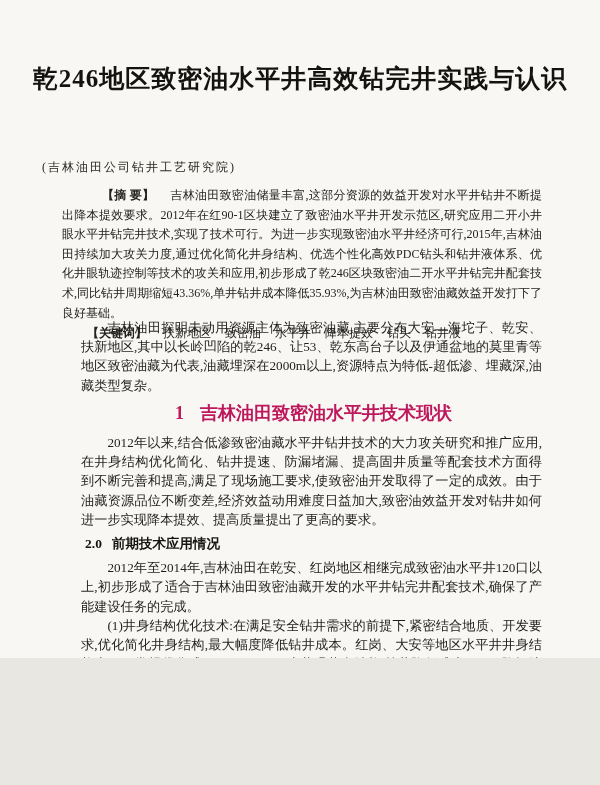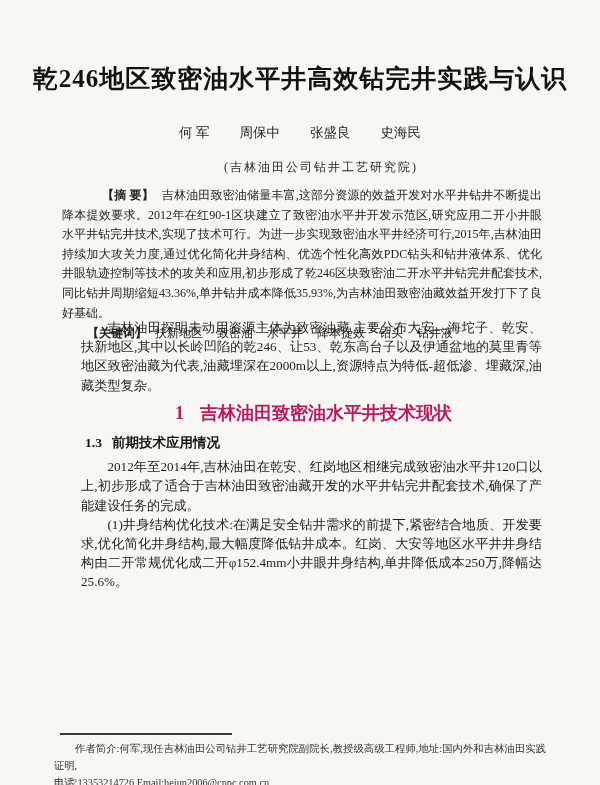--- a/index.html
+++ b/index.html
@@ -4,21 +4,21 @@
 <style>
   * { margin: 0; padding: 0; box-sizing: border-box; }
   html, body { background: #e9e7e2; }
   body {
     font-family: "Liberation Serif", "DejaVu Serif", serif;
     -webkit-font-smoothing: antialiased;
   }
   .page {
     position: relative;
     width: 600px;
-    height: 785px;
+    height: 658px;
     margin: 0 auto;
     background: #f8f7f3;
     color: #1e1d1b;
     overflow: hidden;
   }
   .paper-title {
     position: absolute;
     top: 62px; left: 30px; right: 30px;
     text-align: center;
     font-size: 25px;
@@ -31,36 +31,35 @@
     top: 124px; left: 0; right: 0;
     display: flex;
     justify-content: center;
     gap: 30px;
     font-size: 13.5px;
     color: #26241f;
   }
   .affiliation {
     position: absolute;
     top: 159px; left: 0; right: 0;
-    text-align: center;
     font-size: 12px;
     letter-spacing: 2px;
     color: #2a2823;
     margin-left: 42px;
   }
   .abstract-block {
     position: absolute;
     top: 186px; left: 62px; width: 480px;
     font-size: 12px;
     line-height: 19.6px;
     text-align: justify;
     color: #242220;
   }
   .abstract-para { text-indent: 40px; }
-  .abstract-label, .keywords-label { font-weight: bold; margin-right: 8px; }
+  .abstract-label, .keywords-label { font-weight: bold; margin-right: 16px; }
   .keywords-para { text-indent: 25px; margin-top: 1px; }
   .keyword { margin-right: 14px; }
   .keyword:last-child { margin-right: 0; }
   .main-column {
     position: absolute;
     top: 318px; left: 61px; width: 481px;
     font-size: 13.2px;
     line-height: 19.2px;
     text-align: justify;
     color: #201e1b;
@@ -105,48 +104,43 @@
     color: #8d8a83;
   }
 </style>
 </head>
 <body>
 
 <div class="page">
 
   <h1 class="paper-title">乾246地区致密油水平井高效钻完井实践与认识</h1>
 
-  <div class="authors">
-    <span class="author">何 军</span>
-    <span class="author">周保中</span>
-    <span class="author">张盛良</span>
-    <span class="author">史海民</span>
-  </div>
 
   <div class="affiliation">(吉林油田公司钻井工艺研究院)</div>
 
   <div class="abstract-block">
     <p class="abstract-para">
       <span class="abstract-label">【摘 要】</span><span>吉林油田致密油储量丰富,这部分资源的效益开发对水平井钻井不断提出降本提效要求。2012年在红90-1区块建立了致密油水平井开发示范区,研究应用二开小井眼水平井钻完井技术,实现了技术可行。为进一步实现致密油水平井经济可行,2015年,吉林油田持续加大攻关力度,通过优化简化井身结构、优选个性化高效PDC钻头和钻井液体系、优化井眼轨迹控制等技术的攻关和应用,初步形成了乾246区块致密油二开水平井钻完井配套技术,同比钻井周期缩短43.36%,单井钻井成本降低35.93%,为吉林油田致密油藏效益开发打下了良好基础。</span>
     </p>
     <p class="keywords-para">
       <span class="keywords-label">【关键词】</span><span class="keyword">扶新地区</span><span class="keyword">致密油</span><span class="keyword">水平井</span><span class="keyword">降本提效</span><span class="keyword">钻头</span><span class="keyword">钻井液</span>
     </p>
   </div>
 
   <div class="main-column">
     <p class="body-para">吉林油田探明未动用资源主体为致密油藏,主要分布大安—海坨子、乾安、扶新地区,其中以长岭凹陷的乾246、让53、乾东高台子以及伊通盆地的莫里青等地区致密油藏为代表,油藏埋深在2000m以上,资源特点为特低-超低渗、埋藏深,油藏类型复杂。</p>
 
     <h2 class="section-heading">
       <span class="sec-num">1</span><span>吉林油田致密油水平井技术现状</span>
     </h2>
 
+    <p class="body-para">2012年以来,结合低渗致密油藏水平井钻井技术的大力攻关研究和推广应用,在井身结构优化简化、钻井提速、防漏堵漏、提高固井质量等配套技术方面得到不断完善和提高,满足了现场施工要求,使致密油开发取得了一定的成效。由于油藏资源品位不断变差,经济效益动用难度日益加大,致密油效益开发对钻井如何进一步实现降本提效、提高质量提出了更高的要求。</p>
 
     <h3 class="subsection-heading">
-      <span class="sec-num">1.3</span><span>前期技术应用情况</span>
+      <span class="sec-num">2.0</span><span>前期技术应用情况</span>
     </h3>
 
     <p class="body-para">2012年至2014年,吉林油田在乾安、红岗地区相继完成致密油水平井120口以上,初步形成了适合于吉林油田致密油藏开发的水平井钻完井配套技术,确保了产能建设任务的完成。</p>
     <p class="body-para">(1)井身结构优化技术:在满足安全钻井需求的前提下,紧密结合地质、开发要求,优化简化井身结构,最大幅度降低钻井成本。红岗、大安等地区水平井井身结构由二开常规优化成二开φ152.4mm小井眼井身结构,单井降低成本250万,降幅达25.6%。</p>
   </div>
 
   <div class="footnote-rule"></div>
 
   <div class="footnote">
     <p class="fn-line1">作者简介:何军,现任吉林油田公司钻井工艺研究院副院长,教授级高级工程师,地址:国内外和吉林油田实践证明,</p>

